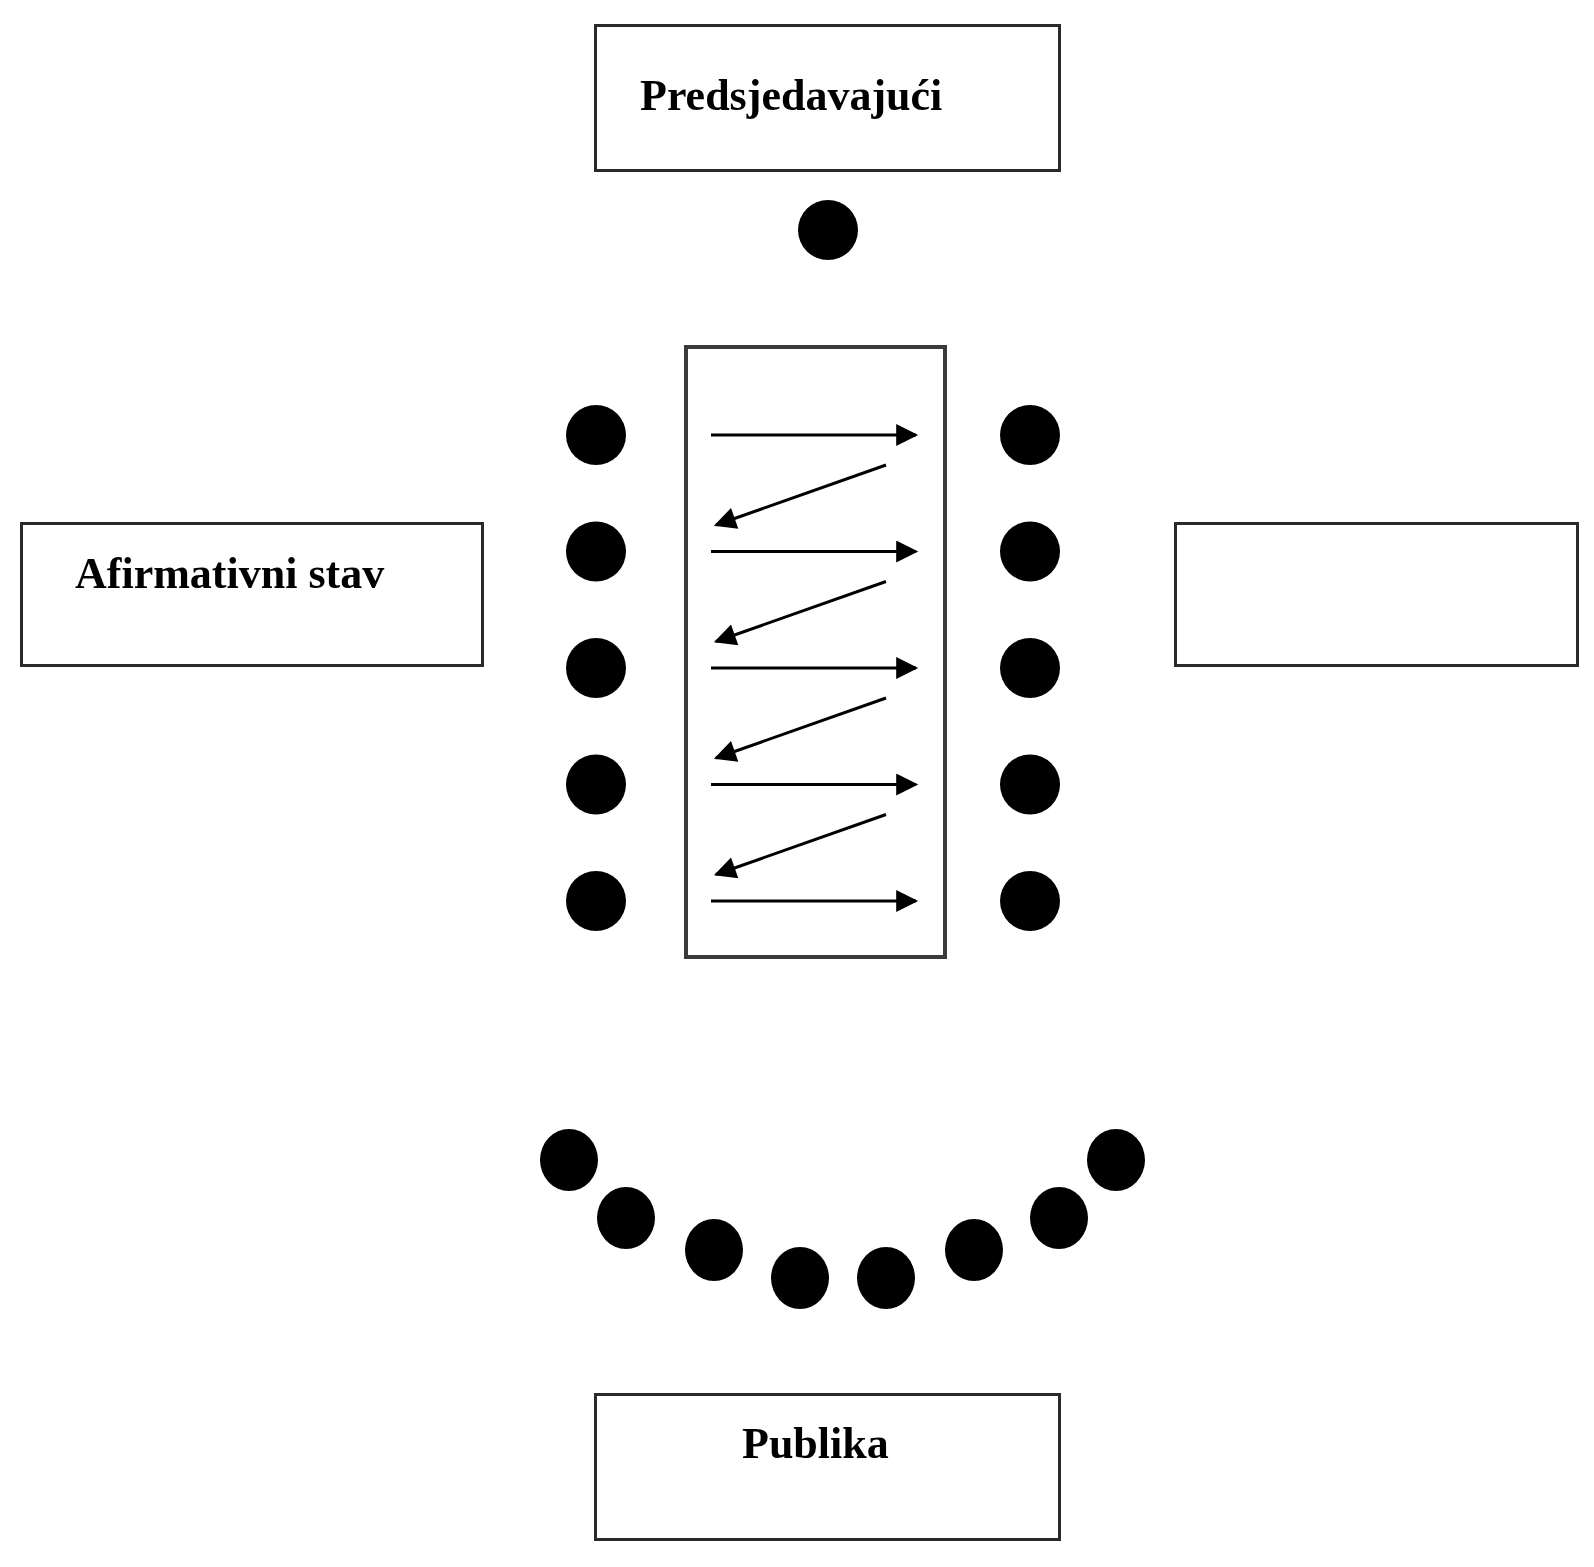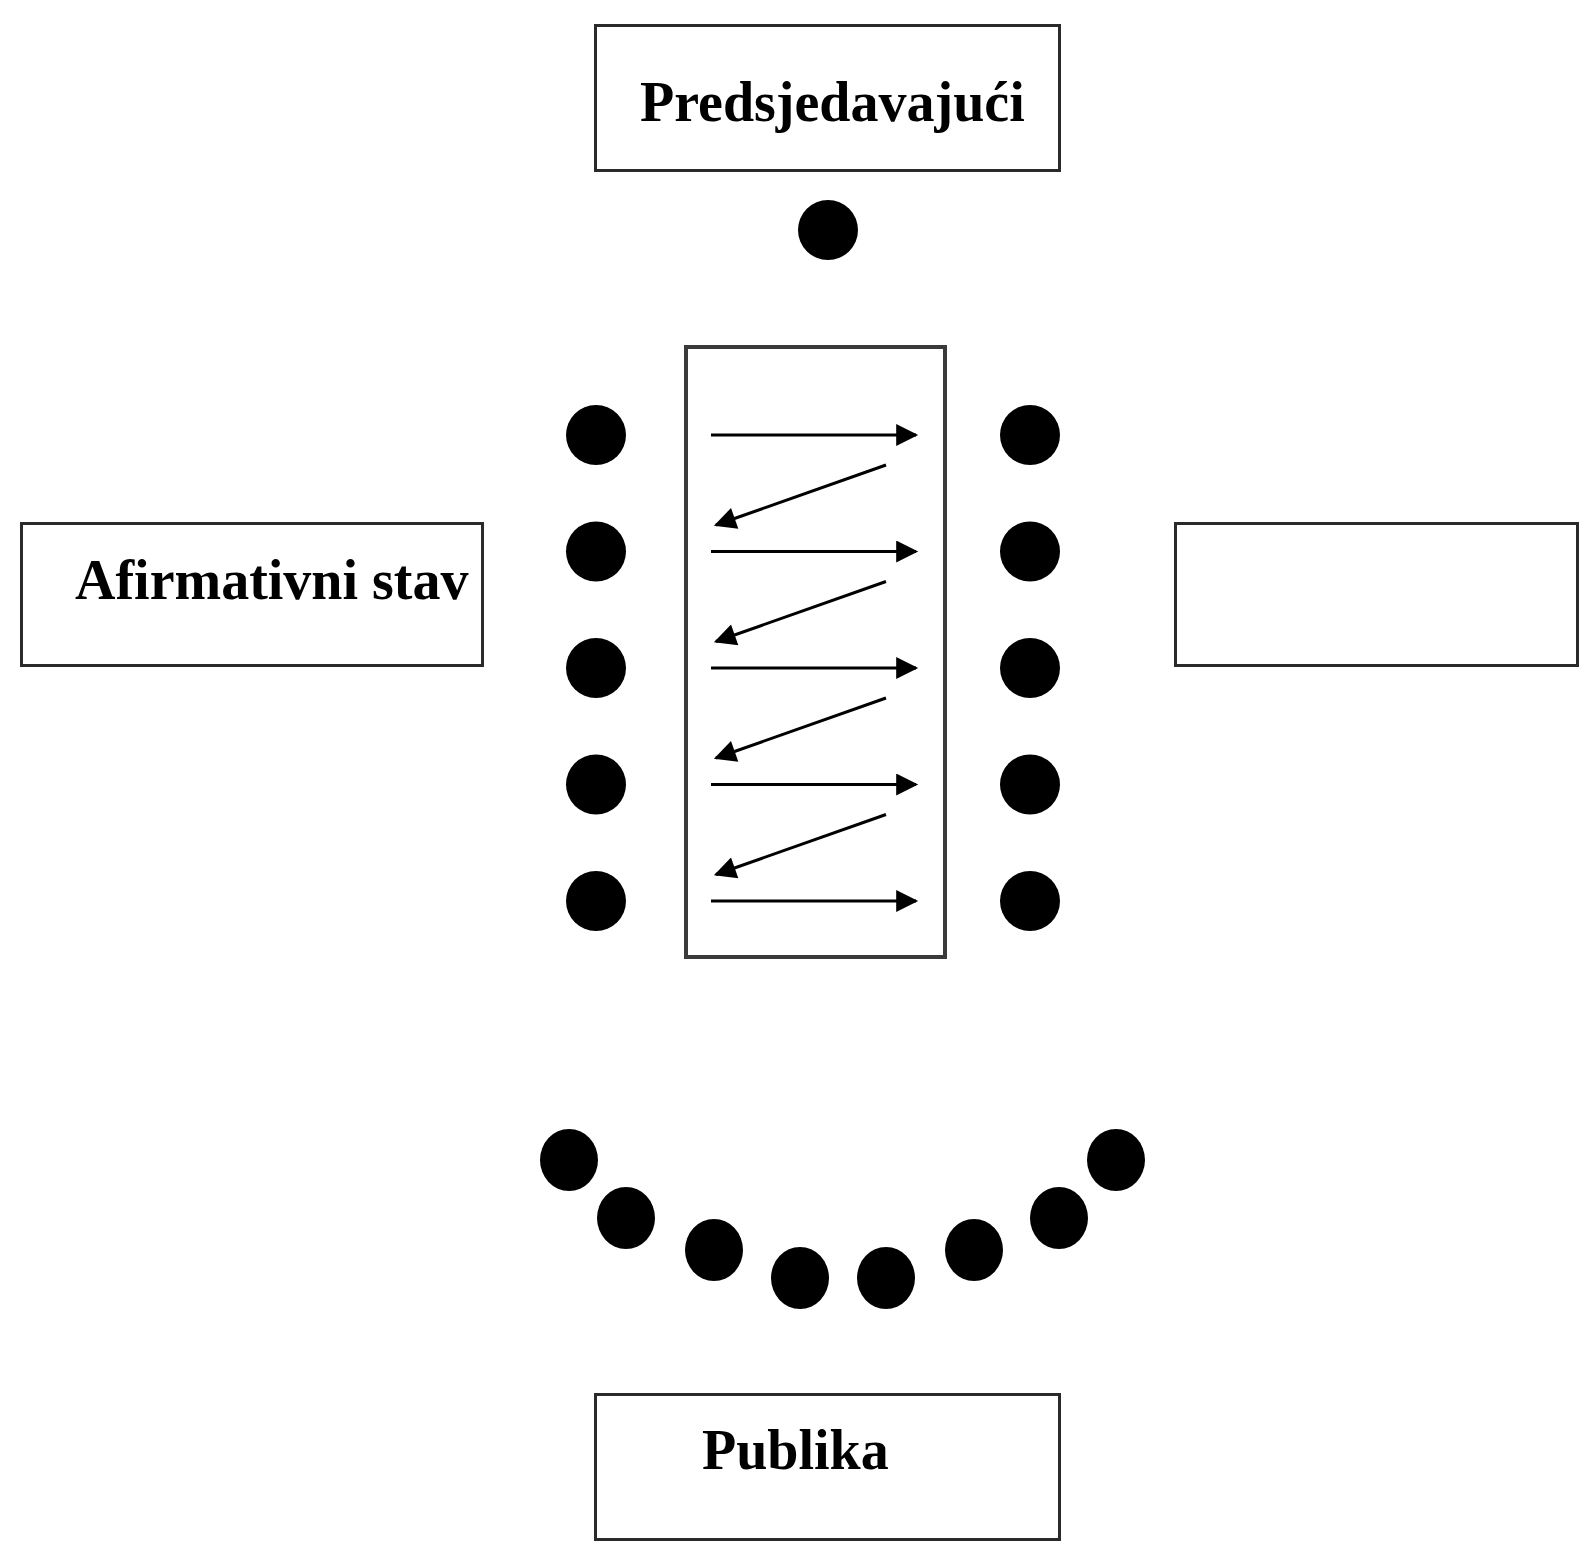--- a/index.html
+++ b/index.html
@@ -1,35 +1,35 @@
 <!DOCTYPE html>
 <html><head>
 <meta charset="utf-8">
 <style>
   html, body { margin:0; padding:0; background:#ffffff; }
   #stage { position:relative; width:1594px; height:1567px; overflow:hidden; background:#ffffff; }
   .box { position:absolute; box-sizing:border-box; border:3px solid #2a2a2a; background:#fff; }
-  .label { position:absolute; font-family:"Liberation Serif", "DejaVu Serif", serif; font-weight:bold; color:#000; font-size:56px; white-space:nowrap; }
+  .label { position:absolute; font-family:"Liberation Serif", "DejaVu Serif", serif; font-weight:bold; color:#000; font-size:44px; white-space:nowrap; }
   svg#diagram { position:absolute; left:0; top:0; }
 </style>
 </head>
 <body>
 
 <div id="stage">
 
   <div class="box" style="left:594px; top:24px; width:467px; height:148px;"></div>
   <div class="label" style="left:640px; top:70px;">Predsjedavajući</div>
 
   <div class="box" style="left:20px; top:522px; width:464px; height:145px;"></div>
   <div class="label" style="left:75px; top:548px;">Afirmativni stav</div>
 
   <div class="box" style="left:1174px; top:522px; width:405px; height:145px;"></div>
 
   <div class="box" style="left:594px; top:1393px; width:467px; height:148px;"></div>
-  <div class="label" style="left:702px; top:1418px;">Publika</div>
+  <div class="label" style="left:742px; top:1418px;">Publika</div>
 
   <svg id="diagram" width="1594" height="1567" viewBox="0 0 1594 1567">
     <defs>
       <marker id="ah" viewBox="0 0 10 10" refX="9" refY="5" markerWidth="10" markerHeight="10" markerUnits="userSpaceOnUse" orient="auto">
         <path d="M0,0 L10,5 L0,10 z" fill="#000"></path>
       </marker>
       <marker id="ahBig" viewBox="0 0 10 10" refX="9" refY="5" markerWidth="28" markerHeight="22" markerUnits="userSpaceOnUse" orient="auto">
         <path d="M0,0 L10,5 L0,10 z" fill="#000"></path>
       </marker>
     </defs>

